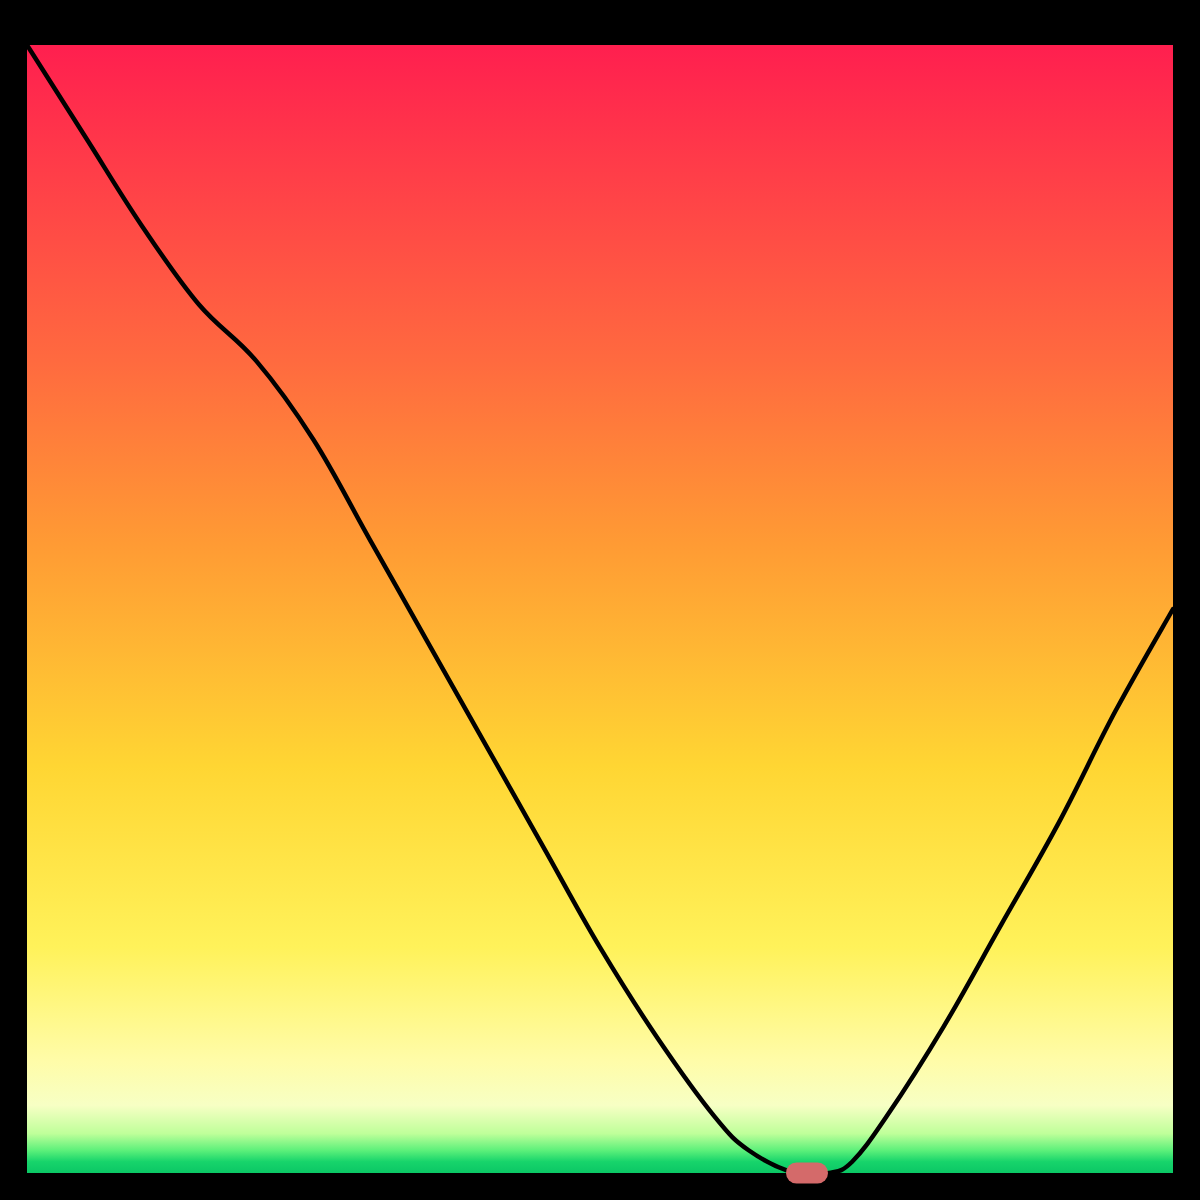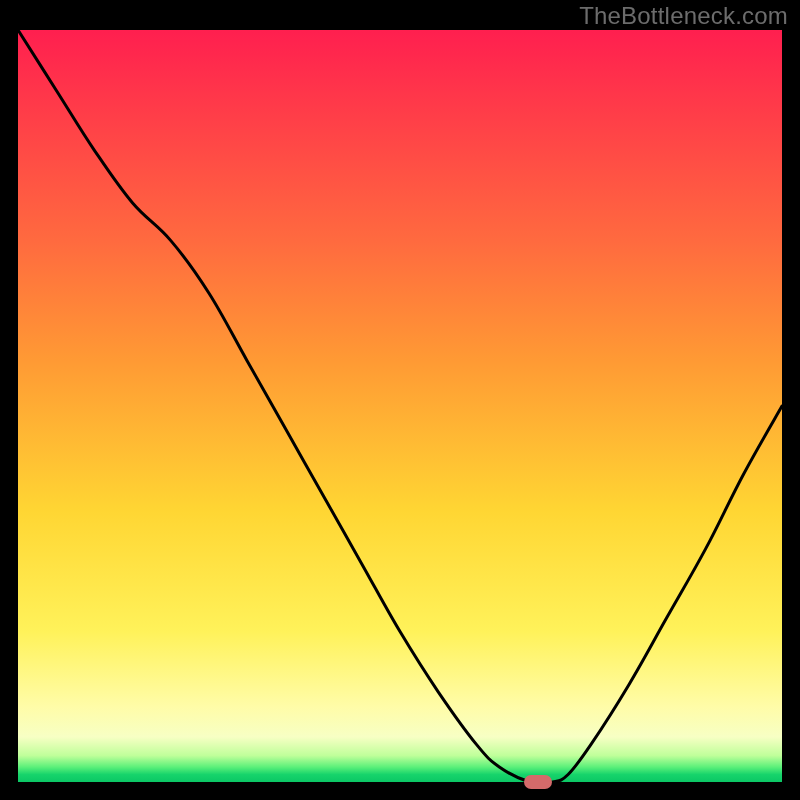--- a/index.html
+++ b/index.html
@@ -70,21 +70,20 @@
     height: 14px;
     border-radius: 7px;
     background: #d46a6a;
     transform: translate(-50%, -50%);
   }
 </style>
 </head>
 <body>
 
 <div class="frame">
-  <div class="watermark">TheBottleneck.com</div>
 
   <div class="plot-outer">
     <div class="gradient-bg"></div>
 
     <svg class="curve-svg" viewBox="0 0 764 752" preserveAspectRatio="none">
       <path fill="none" stroke="#000000" stroke-width="3" stroke-linejoin="round" stroke-linecap="round" d="M 0.0 0.0 C 6.9 10.8, 24.4 38.5, 38.2 60.2 C 52.0 81.8, 62.6 100.0, 76.4 120.3 C 90.2 140.6, 100.8 156.7, 114.6 173.0 C 128.4 189.2, 139.0 194.3, 152.8 210.6 C 166.6 226.8, 177.2 241.5, 191.0 263.2 C 204.8 284.9, 215.4 306.5, 229.2 330.9 C 243.0 355.2, 253.6 374.2, 267.4 398.6 C 281.2 422.9, 291.8 441.9, 305.6 466.2 C 319.4 490.6, 330.0 509.6, 343.8 533.9 C 357.6 558.3, 368.2 578.6, 382.0 601.6 C 395.8 624.6, 406.4 641.5, 420.2 661.8 C 434.0 682.1, 447.4 700.9, 458.4 714.4 C 469.4 727.9, 471.7 730.2, 481.3 737.0 C 490.9 743.7, 502.3 749.3, 511.9 752.0 C 521.5 754.7, 527.9 753.4, 534.8 752.0 C 541.7 750.6, 543.2 751.2, 550.1 744.5 C 557.0 737.7, 562.0 730.6, 573.0 714.4 C 584.0 698.2, 597.4 677.3, 611.2 654.2 C 625.0 631.2, 635.6 610.9, 649.4 586.6 C 663.2 562.2, 673.8 544.6, 687.6 518.9 C 701.4 493.2, 712.0 469.4, 725.8 443.7 C 739.6 418.0, 757.1 388.2, 764.0 376.0"></path>
     </svg>
 
     <div class="marker" style="left: 519.52px; top: 752px; background: rgb(212, 106, 106);"></div>
   </div>

